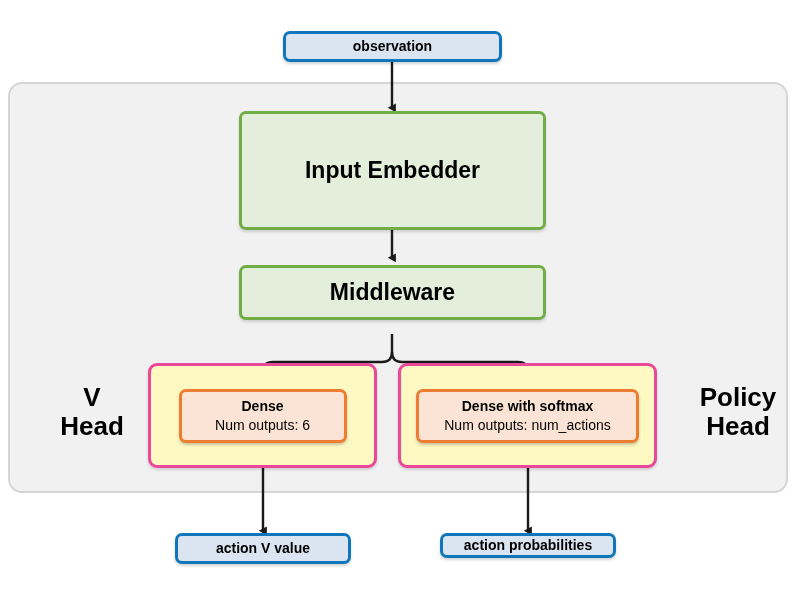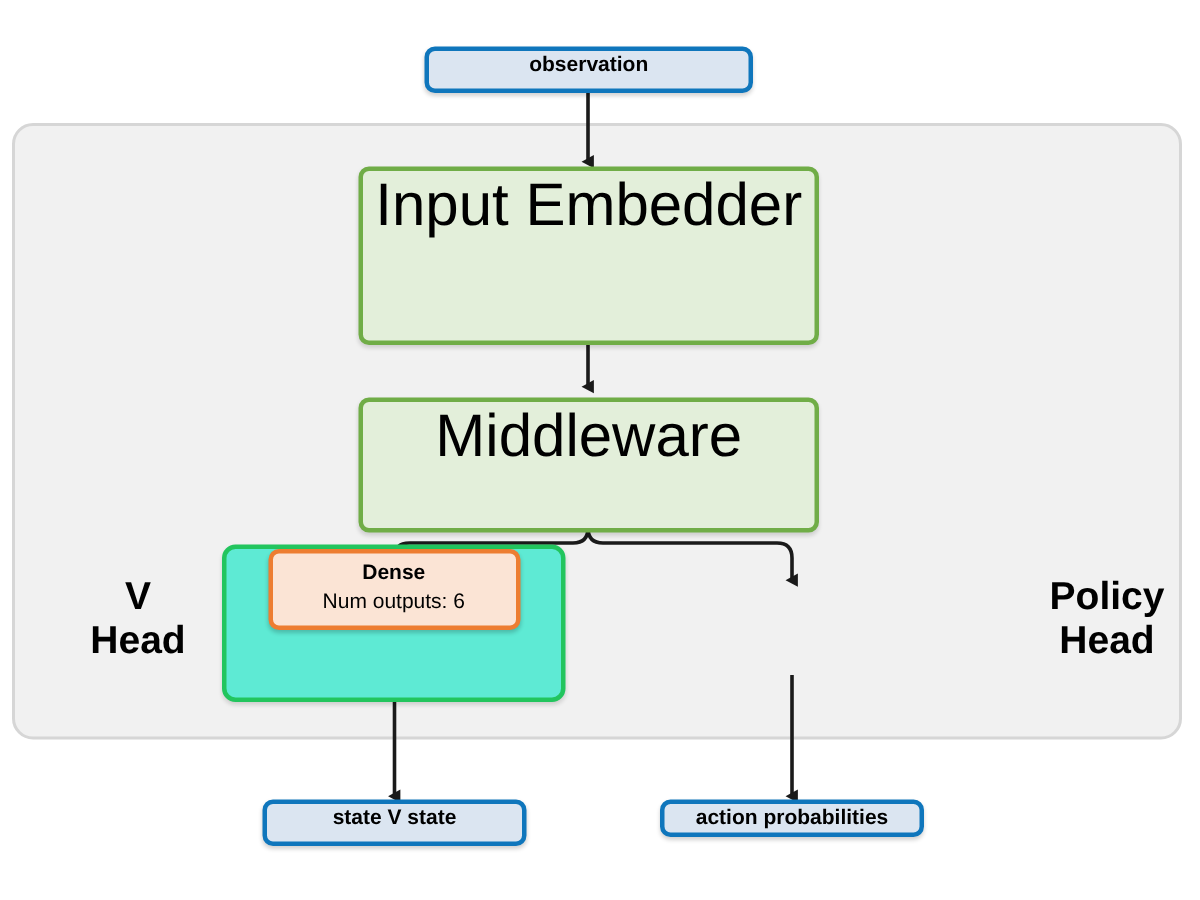--- a/index.html
+++ b/index.html
@@ -18,21 +18,21 @@
     overflow: hidden;
   }
 
   
   .node {
     position: absolute;
     box-sizing: border-box;
     display: flex;
     flex-direction: column;
     align-items: center;
-    justify-content: flex-start;
+    justify-content: center;
     text-align: center;
     color: #000000;
     line-height: 1.18;
   }
 
   
   .io-box {
     background: #dbe5f1;
     border: 3px solid #0f76bc;
     border-radius: 7px;
@@ -42,28 +42,28 @@
   }
 
   
   .green-box {
     background: #e3efda;
     border: 3px solid #70ad47;
     border-radius: 7px;
     box-shadow: 0 2px 3px rgba(0,0,0,0.14);
   }
   .green-box.big-label {
-    font-size: 40px;
-    font-weight: normal;
+    font-size: 23px;
+    font-weight: bold;
   }
 
   
   .head-box {
-    background: #5eead4;
-    border: 3px solid #22c55e;
+    background: #fef9c3;
+    border: 3px solid #ec4899;
     border-radius: 9px;
     box-shadow: 0 2px 3px rgba(0,0,0,0.14);
   }
 
   
   .orange-box {
     background: #fbe4d5;
     border: 3px solid #ed7d31;
     border-radius: 7px;
     box-shadow: 0 2px 3px rgba(0,0,0,0.20);
@@ -140,43 +140,49 @@
   </svg>
 
   <div class="node io-box" style="left:283px; top:31px; width:219px; height:31px;">
     <span>observation</span>
   </div>
 
   <div class="node green-box big-label" style="left:239px; top:111px; width:307px; height:119px;">
     <span>Input Embedder</span>
   </div>
 
-  <div class="node green-box big-label" style="left:239px; top:265px; width:307px; height:90px;">
+  <div class="node green-box big-label" style="left:239px; top:265px; width:307px; height:55px;">
     <span>Middleware</span>
   </div>
 
   <div class="node head-box" style="left:148px; top:363px; width:229px; height:105px;">
     <div class="node orange-box" style="position:relative; left:0; top:0; width:168px; height:54px;">
       <span class="orange-title">Dense</span>
       <span class="orange-sub">Num outputs: 6</span>
     </div>
   </div>
 
+  <div class="node head-box" style="left:398px; top:363px; width:259px; height:105px;">
+    <div class="node orange-box" style="position:relative; left:0; top:0; width:223px; height:54px;">
+      <span class="orange-title">Dense with softmax</span>
+      <span class="orange-sub">Num outputs: num_actions</span>
+    </div>
+  </div>
 
   <div class="head-label" style="left:36px; top:383px; width:112px;">
     <div>V</div>
     <div>Head</div>
   </div>
 
   <div class="head-label" style="left:678px; top:383px; width:120px;">
     <div>Policy</div>
     <div>Head</div>
   </div>
 
   <div class="node io-box" style="left:175px; top:533px; width:176px; height:31px;">
-    <span>state V state</span>
+    <span>action V value</span>
   </div>
 
   <div class="node io-box" style="left:440px; top:533px; width:176px; height:25px;">
     <span>action probabilities</span>
   </div>
 
 </div>
 
 </body></html>

